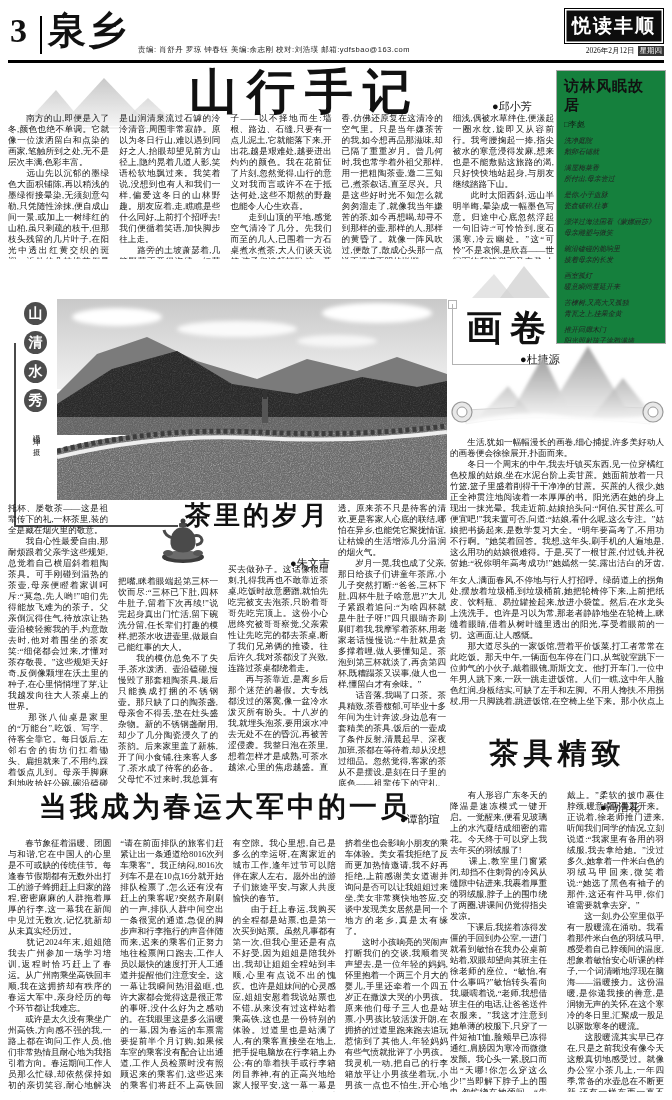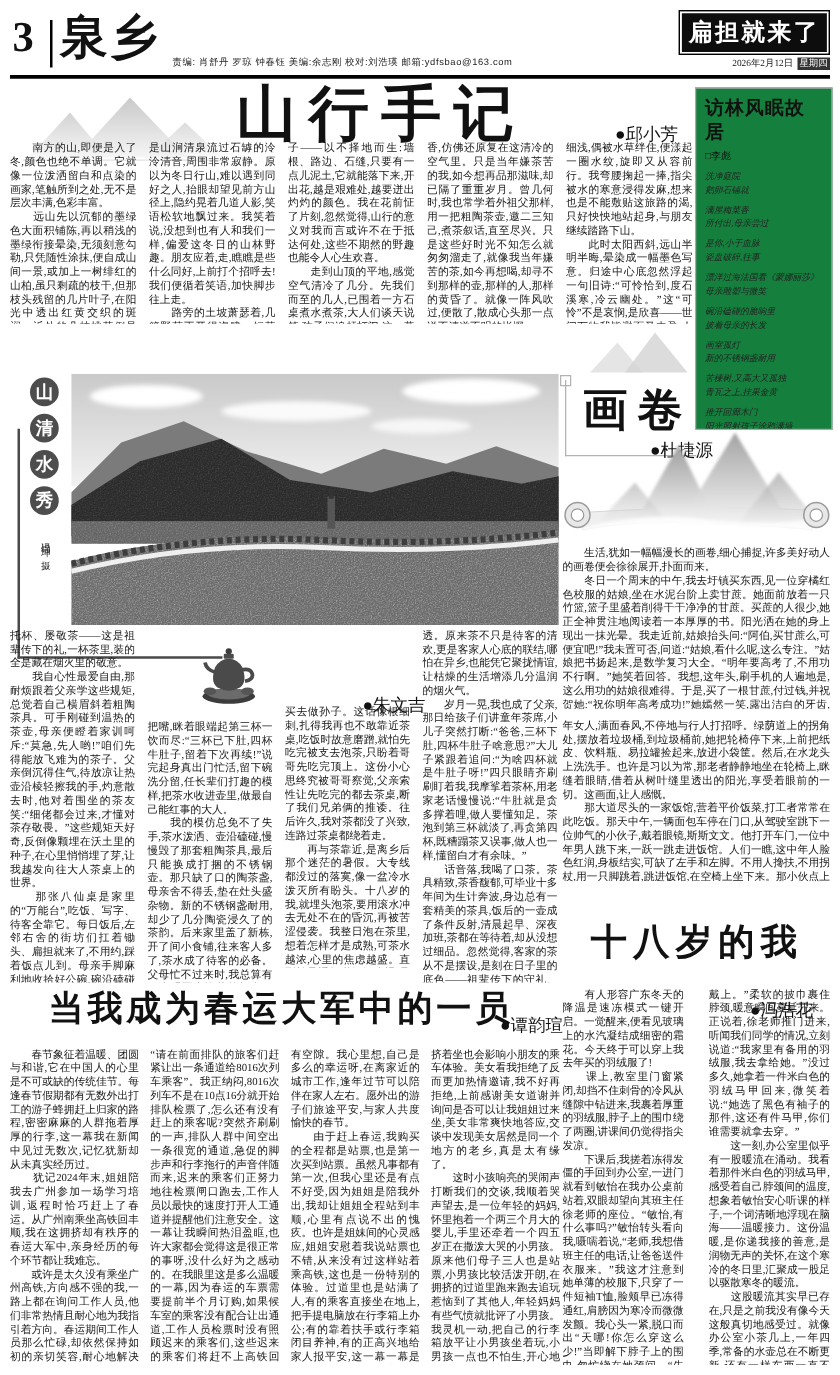--- a/index.html
+++ b/index.html
@@ -12,21 +12,21 @@
   .secname{position:absolute;left:38px;top:2px;font-size:38px;font-weight:900;letter-spacing:2px;line-height:1.2;}
   .staff{position:absolute;left:128px;bottom:3px;font-size:7.5px;color:#222;letter-spacing:.5px;white-space:nowrap;font-family:"Liberation Sans","DejaVu Sans",sans-serif;}
   .brand{position:absolute;right:0;top:2px;background:#0d0d0d;color:#fff;font-size:19px;font-weight:900;
          padding:4px 7px;letter-spacing:2px;box-shadow:inset 0 0 0 1.5px #fff;border:1px solid #000;
          font-family:"Liberation Sans","DejaVu Sans",sans-serif;}
   .dateline{position:absolute;right:0;top:40px;font-size:7.5px;color:#111;white-space:nowrap;}
   .daybadge{display:inline-block;background:#333;color:#fff;padding:0 2px;margin-left:3px;}
   .hrule{position:absolute;left:8px;top:60px;width:656px;height:3px;background:#000;}
   
   .col{font-size:8.6px;line-height:11px;text-align:justify;white-space:pre-wrap;overflow:hidden;color:#151515;}
-  .byline{position:absolute;font-size:14px;color:#111;}
+  .byline{position:absolute;font-size:11px;color:#111;}
   
   .sx-title{position:absolute;left:150px;top:68px;width:310px;text-align:center;
             font-size:48px;font-weight:700;letter-spacing:10px;line-height:1;}
   .sx-cols{position:absolute;left:8px;top:113px;width:546px;height:146px;display:flex;gap:10px;}
   .sx-cols .col{flex:1;}
   .wm{position:absolute;opacity:.85;}
   
   .sidebar{position:absolute;left:556px;top:70px;width:110px;height:274px;border:1px solid #a9a9a9;
            box-sizing:border-box;padding:6px 7px;overflow:hidden;background:#15803d;}
   .sb-title{font-size:15px;font-weight:900;letter-spacing:1px;font-family:"Liberation Sans","DejaVu Sans",sans-serif;}
@@ -70,21 +70,21 @@
 </head>
 <body>
 
 <div class="page">
 
   <div class="hdr">
     <div class="pagenum">3</div>
     <div class="pagediv"></div>
     <div class="secname">泉乡</div>
     <div class="staff">责编: 肖舒丹  罗琼  钟春钰    美编:余志刚    校对:刘浩瑛    邮箱:ydfsbao@163.com</div>
-    <div class="brand">扁担就来了</div>
+    <div class="brand">悦读丰顺</div>
     <div class="dateline"><span>2026年2月12日</span><span class="daybadge">星期四</span></div>
   </div>
   <div class="hrule"></div>
 
   <div class="wm" style="left:18px;top:72px;">
     <svg width="165" height="58" viewBox="0 0 165 58">
       <defs>
           <linearGradient id="g1" x1="0" y1="0" x2="0" y2="1">
         <stop offset="0" stop-color="#b9b9b9"></stop>
             <stop offset="1" stop-color="#f3f3f3"></stop>
@@ -127,21 +127,21 @@
     <div class="poem-line">鹅卵石铺就</div>
     <div class="poem-line stanza">满屋梅菜香</div>
     <div class="poem-line">所付出,母亲尝过</div>
     <div class="poem-line stanza">是你,小于血脉</div>
     <div class="poem-line">瓷盘破碎,往事</div>
     <div class="poem-line stanza">漂洋过海法国看《蒙娜丽莎》</div>
     <div class="poem-line">母亲雕塑与微笑</div>
     <div class="poem-line stanza">碗沿磕碰的脆响里</div>
     <div class="poem-line">披着母亲的长发</div>
     <div class="poem-line stanza">画室孤灯</div>
-    <div class="poem-line">新的不锈钢盏耐用</div>
+    <div class="poem-line">暖意瞬间蔓延开来</div>
     <div class="poem-line stanza">苦楝树,又高大又孤独</div>
     <div class="poem-line">青瓦之上,挂果金黄</div>
     <div class="poem-line stanza">推开回廊木门</div>
     <div class="poem-line">阳光照射孩子涂鸦满墙</div>
 
   </div>
 
   <div class="ph-frame"></div>
   <div class="photo">
     <svg width="390" height="201" viewBox="0 0 390 201">
@@ -233,35 +233,36 @@
       <ellipse cx="23" cy="43" rx="17" ry="4.5" fill="#6b6b6b"></ellipse>
       <path d="M12 22 Q8 34 14 38 Q23 43 32 38 Q38 34 34 22 Q30 15 23 15 Q16 15 12 22 Z" fill="#4a4a4a"></path>
       <path d="M33 24 Q41 22 42 28 Q42 32 36 33" fill="none" stroke="#4a4a4a" stroke-width="3"></path>
       <path d="M13 26 Q5 24 4 18" fill="none" stroke="#4a4a4a" stroke-width="3"></path>
       <rect x="19" y="11" width="8" height="4" rx="1" fill="#4a4a4a"></rect>
       <circle cx="23" cy="9" r="2.5" fill="#3c3c3c"></circle>
       <ellipse cx="8" cy="41" rx="5" ry="3" fill="#555"></ellipse>
       <ellipse cx="38" cy="41" rx="5" ry="3" fill="#555"></ellipse>
     </svg>
   </div>
+  <div class="cl-title">茶里的岁月</div>
   <div class="byline" style="left:290px;top:556px;">●朱文吉</div>
   <div class="col cl-c0">托杯、屡敬茶——这是祖辈传下的礼,一杯茶里,装的全是藏在烟火里的敬意。
 　　我自心性最爱自由,那耐烦跟着父亲学这些规矩,总觉着自己横眉斜着粗陶茶具。可手刚碰到温热的茶壶,母亲便瞪着家训呵斥:“莫急,先人哟!”咱们先得能放飞难为的茶子。父亲倒沉得住气,待放凉让热壶沿棱轻擦我的手,灼意散去时,他对着围坐的茶友笑:“细佬都会过来,才懂对茶存敬畏。”这些规矩天好奇,反倒像颗埋在沃土里的种子,在心里悄悄埋了芽,让我越发向往大人茶桌上的世界。
 　　那张八仙桌是家里的“万能台”,吃饭、写字、待客全靠它。每日饭后,左邻右舍的街坊们扛着锄头、扁担就来了,不用约,踩着饭点儿到。母亲手脚麻利地收拾好公碗,碗沿磕碰的脆响里,父亲已摆开粗陶茶具,抓几把山茶放进壶中,从壶嘴里倒出热水冲沏,茶气混着烟火气漫开。庄稼汉子喝茶快,两杯下肚,穿粗布围裙的叔公抹了</div>
   <div class="col cl-c1">把嘴,眯着眼端起第三杯一饮而尽:“三杯已下肚,四杯牛肚子,留着下次再续!”说完起身真出门忙活,留下碗洗分留,任长辈们打趣的模样,把茶水收进壶里,做最自己能红事的大人。
 　　我的模仿总免不了失手,茶水泼洒、壶沿磕碰,慢慢毁了那套粗陶茶具,最后只能换成打捆的不锈钢壶。那只缺了口的陶茶盏,母亲舍不得丢,垫在灶头盛杂物。新的不锈钢盏耐用,却少了几分陶瓷浸久了的茶韵。后来家里盖了新栋,开了间小食铺,往来客人多了,茶水成了待客的必备。父母忙不过来时,我总算有了光明正大泡茶的机会。乡邻们摸着我的头,用客家俚语念叨:“茶嘎入嘴厚,这细佬哥可以!”父母也默默欣慰,我沉醉在这份夸赞里,那时煮茶,不过是我这份存在表面的笑意。
 　　可惜笑意得使泡透的茶汤,一觉犹深。有位来卖喝茶的老叔公,开玩笑般的跟父母说,想把我</div>
   <div class="col cl-c2">买去做孙子。这话像根细刺,扎得我再也不敢靠近茶桌,吃饭时故意磨蹭,就怕先吃完被支去泡茶,只盼着哥哥先吃完顶上。这份小心思终究被哥哥察觉,父亲索性让先吃完的都去茶桌,断了我们兄弟俩的推诿。往后许久,我对茶都没了兴致,连路过茶桌都绕着走。
 　　再与茶靠近,是离乡后那个迷茫的暑假。大专线都没过的落寞,像一盆冷水泼灭所有盼头。十八岁的我,就埋头泡茶,要用滚水冲去无处不在的昏沉,再被苦涩侵袭。我整日泡在茶里,想着怎样才是成熟,可茶水越浓,心里的焦虑越盛。直到补录通知书姗姗来迟,悬着的心才落了地,那滋味,恰似啜了许久的浓茶入喉,苦过之后,甘味顺着喉咙往心里钻,熨帖不已,余韵绕着舌尖散不去。
 　　背着装满一学期的家乡山茶,我辗转700公里去求学,会</div>
   <div class="col cl-c3">透。原来茶不只是待客的清欢,更是客家人心底的联结,哪怕在异乡,也能凭它聚拢情谊,让枯燥的生活增添几分温润的烟火气。
 　　岁月一晃,我也成了父亲,那日给孩子们讲童年茶席,小儿子突然打断:“爸爸,三杯下肚,四杯牛肚子啥意思?”大儿子紧跟着追问:“为啥四杯就是牛肚子呀!”四只眼睛齐刷刷盯着我,我摩挲着茶杯,用老家老话慢慢说:“牛肚就是贪多撑着哩,做人要懂知足。茶泡到第三杯就淡了,再贪第四杯,既糟蹋茶又误事,做人也一样,懂留白才有余味。”
 　　话音落,我喝了口茶。茶具精致,茶香馥郁,可毕业十多年间为生计奔波,身边总有一套精美的茶具,饭后的一壶成了条件反射,清晨起早、深夜加班,茶都在等待着,却从没想过细品。忽然觉得,客家的茶从不是摆设,是刻在日子里的底色——祖辈传下的守礼、知足、重情,都藏在这杯苦甘里,陪着人熬过迷茫、品过安稳,成了刻在心底的乡土根脉。</div>
 
-  <div class="dr-title">十八岁的我</div>
+  <div class="dr-title">茶具精致</div>
   <div class="byline" style="left:600px;top:772px;margin-top:28px;">●冯浩花</div>
   <div class="dr-cols">
     <div class="col">　　有人形容广东冬天的降温是速冻模式一键开启。一觉醒来,便看见玻璃上的水汽凝结成细密的霜花。今天终于可以穿上我去年买的羽绒服了!
 　　课上,教室里门窗紧闭,却挡不住刺骨的冷风从缝隙中钻进来,我裹着厚重的羽绒服,脖子上的围巾绕了两圈,讲课间仍觉得指尖发凉。
 　　下课后,我搓着冻得发僵的手回到办公室,一进门就看到敏怡在我办公桌前站着,双眼却望向其班主任徐老师的座位。“敏怡,有什么事吗?”敏怡转头看向我,嗫嚅着说,“老师,我想借班主任的电话,让爸爸送件衣服来。”我这才注意到她单薄的校服下,只穿了一件短袖T恤,脸颊早已冻得通红,肩膀因为寒冷而微微发颤。我心头一紧,脱口而出“天哪!你怎么穿这么少!”当即解下脖子上的围巾,匆忙绕在她颈间。“先戴上暖暖,用我的手机给你爸爸打电话。”我把手机递到她手中,看着她拨通电话时,围巾边缘的绒毛蹭到她冻得发紫的鼻尖,难以想象第一节课她是怎么熬过来的。
 　　挂了电话,敏怡连声道谢,戴着我的围巾转身回了教室。我搓着脖子上残留的凉意,随口说道:“这天气可真冷,没了围巾就是不一样。”话音刚落,旁边的朱老师便笑着起身,从抽屉里拿出一条披巾:“我这儿备着一条呢,你先</div>
     <div class="col">戴上。”柔软的披巾裹住脖颈,暖意瞬间蔓延开来。正说着,徐老师推门进来,听闻我们同学的情况,立刻说道:“我家里有备用的羽绒服,我去拿给她。”没过多久,她拿着一件米白色的羽绒马甲回来,微笑着说:“她选了黑色有袖子的那件,这还有件马甲,你们谁需要就拿去穿。”
 　　这一刻,办公室里似乎有一股暖流在涌动。我看着那件米白色的羽绒马甲,感受着自己脖颈间的温度,想象着敏怡安心听课的样子,一个词清晰地浮现在脑海——温暖接力。这份温暖,是你递我接的善意,是润物无声的关怀,在这个寒冷的冬日里,汇聚成一股足以驱散寒冬的暖流。
 　　这股暖流其实早已存在,只是之前我没有像今天这般真切地感受过。就像办公室小茶几上,一年四季,常备的水壶总在不断更新,还有一样东西一直不变,那就是朱老师带来的两罐蜂蜜。那是她家人自养的蜂蜜,一罐已经开封,另一罐备用,是专为我们这群“用嗓大户”的咽喉准备的。每当有人上完课嗓子干涩,或是吃了热气的东西咽喉不舒服了,冲上一杯温热的蜂蜜水,清甜的滋味顺着喉咙落下,咽喉的干涩、异物感大幅减轻,只觉温润妥帖,它基本上能让我们舒服到极点。
 　　这份情谊,如同冷冬里的暖光,照亮了平凡的职场岁月,也温暖了我们彼此的心扉。</div>

